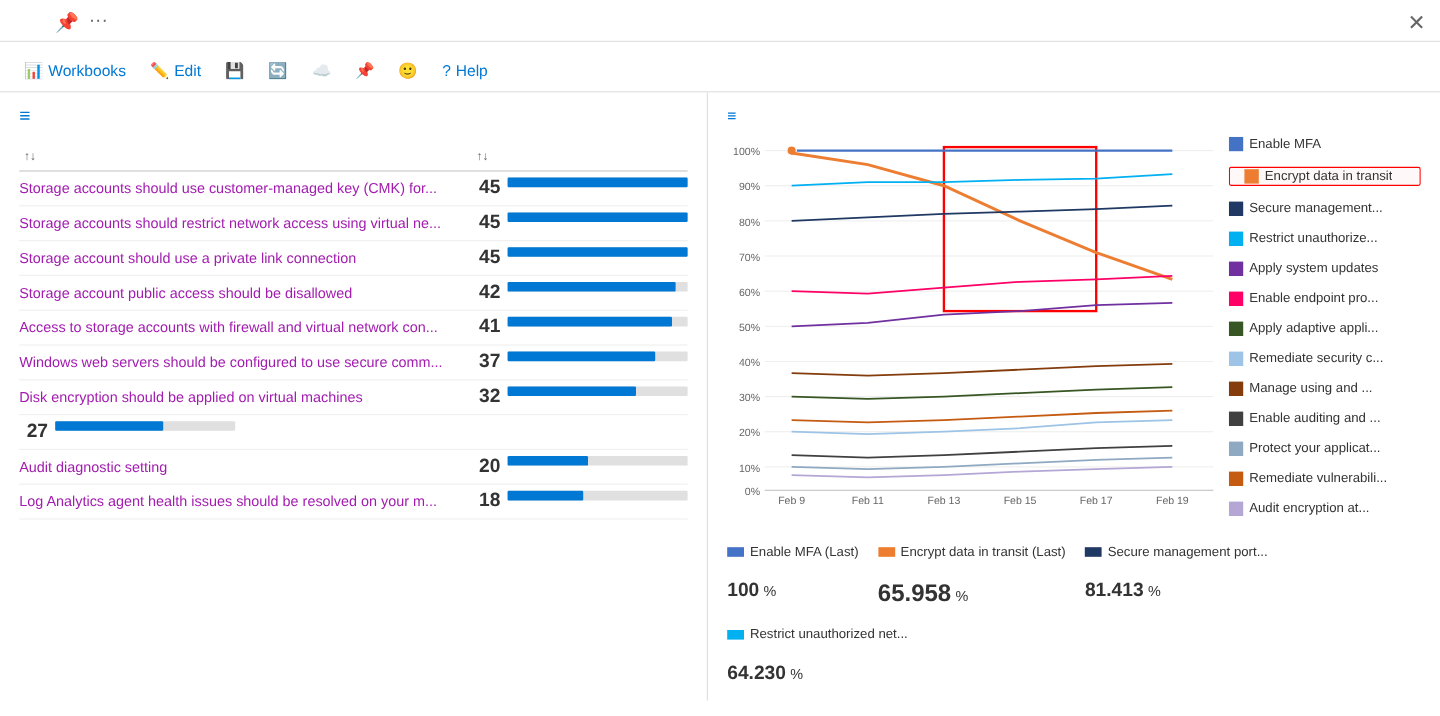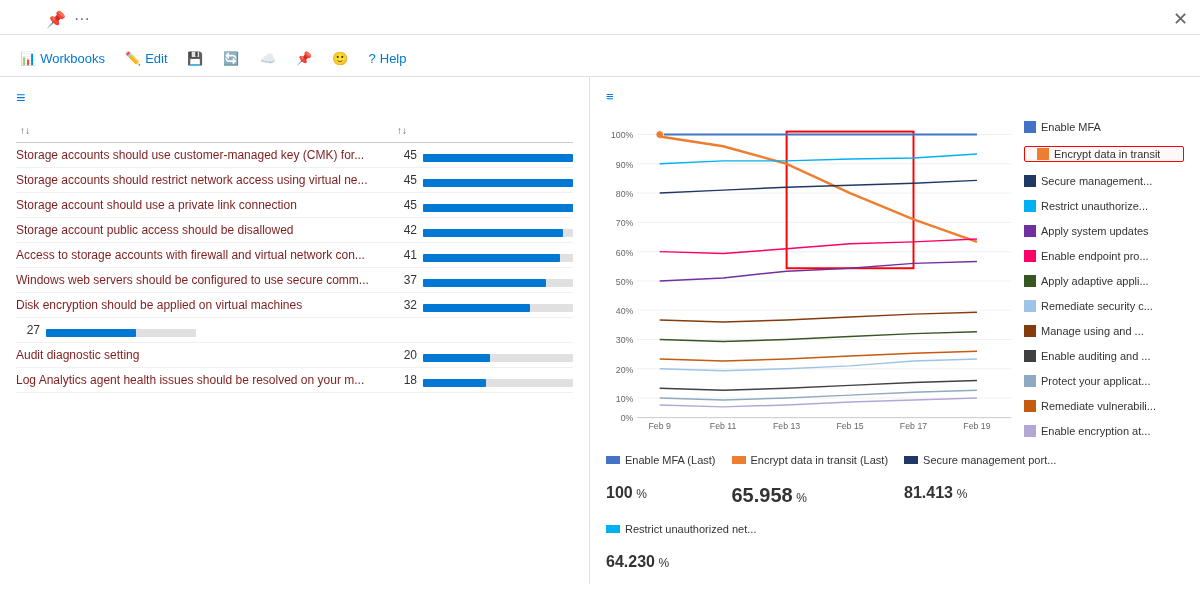--- a/index.html
+++ b/index.html
@@ -41,33 +41,33 @@
     .section-desc span { color: #d83b01; }
 
     .table-header {
       display: flex; padding: 6px 0; border-bottom: 1px solid #ccc; font-weight: 600; font-size: 12px; color: #333;
     }
     .col-name { flex: 1; display: flex; align-items: center; gap: 4px; }
     .col-count { width: 180px; display: flex; align-items: center; gap: 4px; }
     .sort-icon { color: #666; font-size: 10px; }
 
     .table-row { display: flex; padding: 5px 0; border-bottom: 1px solid #f0f0f0; align-items: center; }
-    .cell-name { flex: 1; font-size: 12px; color: #7f1d1d; cursor: pointer; white-space: nowrap; overflow: hidden; text-overflow: ellipsis; padding-right: 8px; }
-    .cell-count { width: 180px; display: flex; align-items: flex-end; gap: 6px; font-size: 12px; }
+    .cell-name { flex: 1; font-size: 12px; color: #a21caf; cursor: pointer; white-space: nowrap; overflow: hidden; text-overflow: ellipsis; padding-right: 8px; }
+    .cell-count { width: 180px; display: flex; align-items: flex-start; gap: 6px; font-size: 16px; font-weight: bold; }
     .bar-bg { flex: 1; height: 8px; background: #e0e0e0; border-radius: 1px; }
     .bar-fill { height: 8px; background: #0078d4; border-radius: 1px; }
 
     
     .right-panel {
       flex: 1; padding: 12px 16px; overflow: hidden;
     }
     .chart-title { font-size: 13px; font-weight: 600; color: #333; margin-bottom: 10px; display: flex; align-items: center; gap: 8px; }
 
     .chart-area {
-      display: flex; gap: 8px; height: 330px; align-items: center;
+      display: flex; gap: 8px; height: 330px;
     }
     .chart-svg-container { flex: 1; position: relative; }
     .chart-legend { width: 160px; font-size: 11px; display: flex; flex-direction: column; gap: 13px; overflow: hidden; }
     .legend-item { display: flex; align-items: center; gap: 5px; }
     .legend-color { width: 12px; height: 12px; flex-shrink: 0; }
     .legend-label { color: #333; white-space: nowrap; overflow: hidden; text-overflow: ellipsis; }
     .legend-item.highlighted { border: 1.5px solid red; padding: 1px 12px; border-radius: 2px; background: #fff8f8; }
 
     .chart-footer {
       display: flex; gap: 16px; padding: 10px 0 0 0; flex-wrap: wrap;
@@ -354,21 +354,21 @@
           <div class="legend-item">
     <div class="legend-color" style="background:#8EA9C1;"></div>
     <span class="legend-label">Protect your applicat...</span>
   </div>
           <div class="legend-item">
     <div class="legend-color" style="background:#C55A11;"></div>
     <span class="legend-label">Remediate vulnerabili...</span>
   </div>
           <div class="legend-item">
     <div class="legend-color" style="background:#B4A7D6;"></div>
-    <span class="legend-label">Enable encryption at...</span>
+    <span class="legend-label">Audit encryption at...</span>
   </div>
         </div>
     </div>
 
     <div class="chart-footer" id="footer-container">
         <div class="footer-item">
     <div class="footer-color-label">
       <div class="footer-swatch" style="background:#4472C4;"></div>
       <span>Enable MFA (Last)</span>
     </div>

